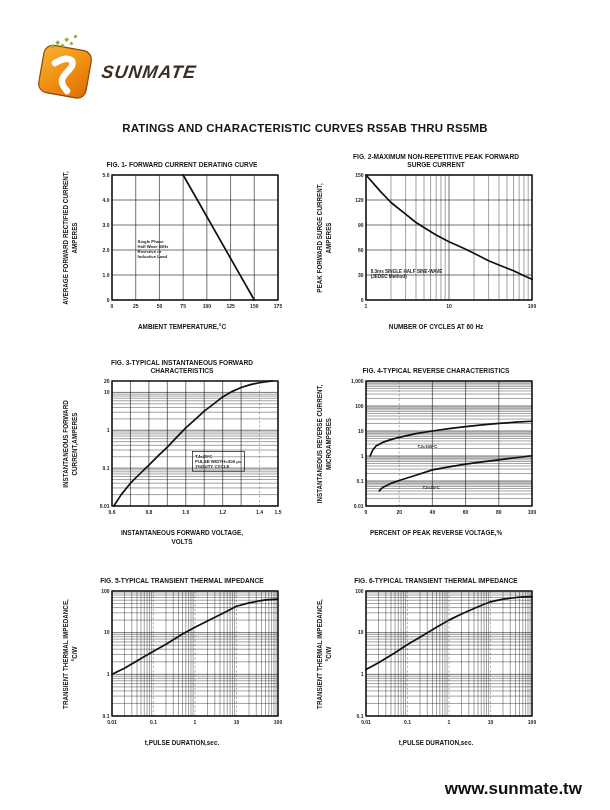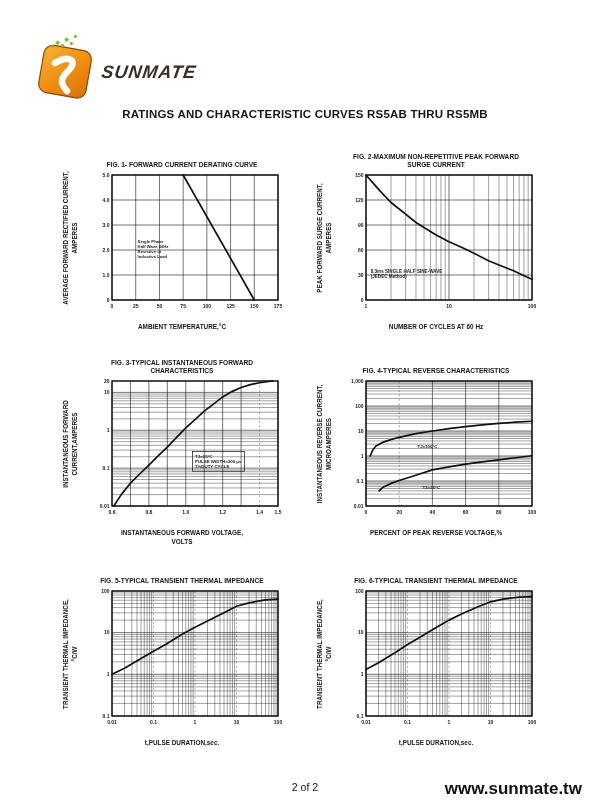--- a/index.html
+++ b/index.html
@@ -4,21 +4,21 @@
 <style>
   html,body{margin:0;padding:0;background:#e8e8e8;}
   .page{position:relative;width:610px;height:810px;margin:0 auto;background:#ffffff;
         font-family:"Liberation Sans",sans-serif;color:#161616;overflow:hidden;}
 
   
   .logo{position:absolute;left:32px;top:30px;}
   .wordmark{position:absolute;left:102px;top:54px;font-size:26px;font-weight:bold;font-style:italic;
             color:#3a2e24;letter-spacing:1px;font-variant:small-caps;transform:skewX(-8deg);}
 
-  .page-title{position:absolute;top:108px;left:0;right:0;text-align:center;margin:0;
+  .page-title{position:absolute;top:108px;left:0;right:0;text-align:center;margin:14px;
               font-size:11.5px;font-weight:bold;letter-spacing:.2px;}
 
   
   .fig-cell{position:absolute;display:flex;}
   .fig-ylabel{position:relative;width:24px;height:192px;}
   .fig-ylabel .rot{position:absolute;left:50%;top:88px;transform:translate(-50%,-50%) rotate(-90deg);
                    width:172px;text-align:center;font-size:6.3px;font-weight:bold;line-height:1.35;}
   .fig-right{display:flex;flex-direction:column;}
   .fig-title{height:20px;display:flex;flex-direction:column;justify-content:flex-end;
              text-align:center;font-size:6.6px;font-weight:bold;line-height:1.3;width:200px;}
@@ -543,16 +543,15 @@
           <text x="27.5" y="6.8" text-anchor="end" font-size="5" font-weight="bold" fill="#161616">100</text>
           <path d="M30.00 83.59 L42.49 76.72 L59.01 66.73 L71.50 58.50 L83.99 51.16 L100.51 41.24 L113.00 34.12 L125.49 28.04 L142.01 20.70 L154.50 15.82 L166.99 13.08 L183.51 11.20 L196.00 10.69 " fill="none" stroke="#111" stroke-width="1.7" stroke-linecap="round" stroke-linejoin="round"></path>
         </svg>
       <div class="fig-xlabel">
         <div>t,PULSE DURATION,sec.</div>
         <div></div>
       </div>
     </div>
   </section>
 
-  <div class="page-num">2 of 2</div>
   <div class="website">www.sunmate.tw</div>
 
 </div>
 
 </body></html>

